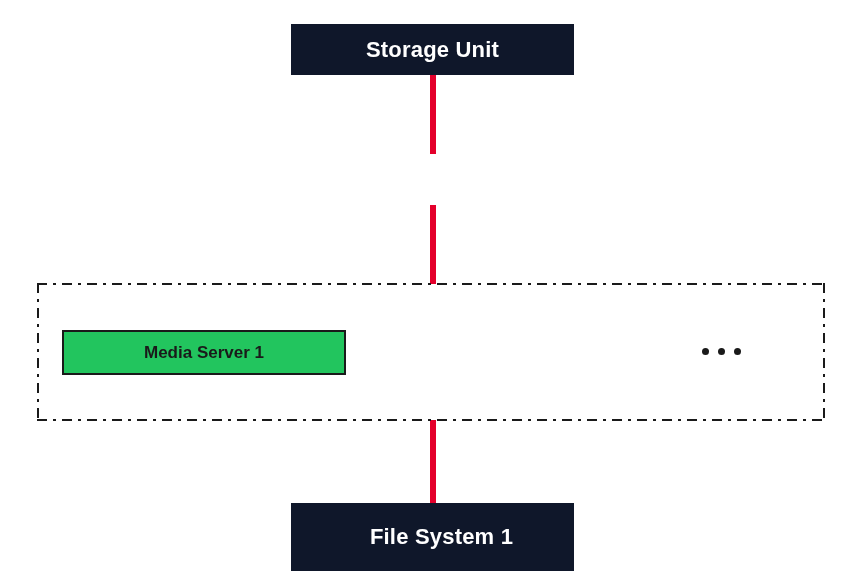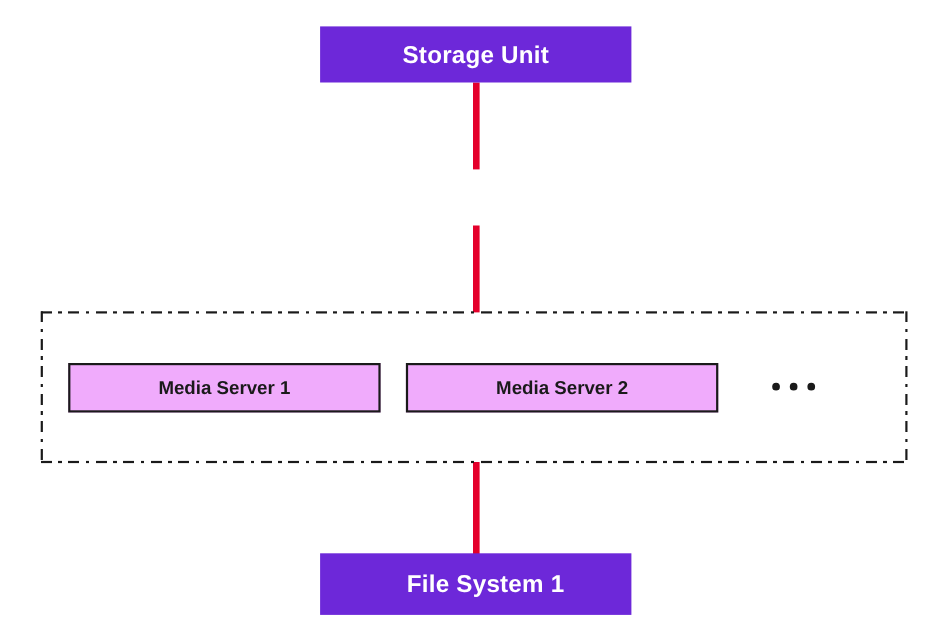--- a/index.html
+++ b/index.html
@@ -14,21 +14,21 @@
     position: relative;
     width: 862px;
     height: 575px;
     background: #ffffff;
     overflow: hidden;
   }
 
   
   .node-blue {
     position: absolute;
-    background: #6d28d9;
+    background: #0f172a;
     color: #ffffff;
     display: flex;
     align-items: center;
     justify-content: center;
     font-size: 22px;
     font-weight: bold;
     letter-spacing: 0.2px;
     box-sizing: border-box;
     z-index: 3;
   }
@@ -58,21 +58,21 @@
       repeating-linear-gradient(to bottom, #1a1a1a 0 10px, transparent 10px 16px, #1a1a1a 16px 19px, transparent 19px 25px),
       repeating-linear-gradient(to bottom, #1a1a1a 0 10px, transparent 10px 16px, #1a1a1a 16px 19px, transparent 19px 25px);
     background-size: 100% 2px, 100% 2px, 2px 100%, 2px 100%;
     background-position: left top, left bottom, left top, right top;
     background-repeat: no-repeat;
   }
 
   
   .node-plain {
     position: absolute;
-    background: #f0abfc;
+    background: #22c55e;
     border: 2px solid #1a1a1a;
     color: #1a1a1a;
     display: flex;
     align-items: center;
     justify-content: center;
     font-size: 17px;
     font-weight: bold;
     box-sizing: border-box;
     z-index: 4;
   }
@@ -106,29 +106,26 @@
 
 
   <div class="connector-red" style="left:430px; top:205px; height:79px;"></div>
 
   <div class="group-box" style="left:37px; top:283px; width:788px; height:138px;"></div>
 
   <div class="node-plain" style="left:62px; top:330px; width:284px; height:45px;">
     <span>Media Server 1</span>
   </div>
 
-  <div class="node-plain" style="left:369px; top:330px; width:284px; height:45px;">
-    <span>Media Server 2</span>
-  </div>
 
   <div class="ellipsis" style="left:702px; top:348px;">
     <span></span>
     <span></span>
     <span></span>
   </div>
 
   <div class="connector-red" style="left:430px; top:420px; height:84px;"></div>
 
-  <div class="node-blue" style="left:291px; top:503px; width:283px; height:56px;padding-left:18px;">
+  <div class="node-blue" style="left:291px; top:503px; width:283px; height:68px;padding-left:18px;">
     <span>File System 1</span>
   </div>
 
 </div>
 
 </body></html>

